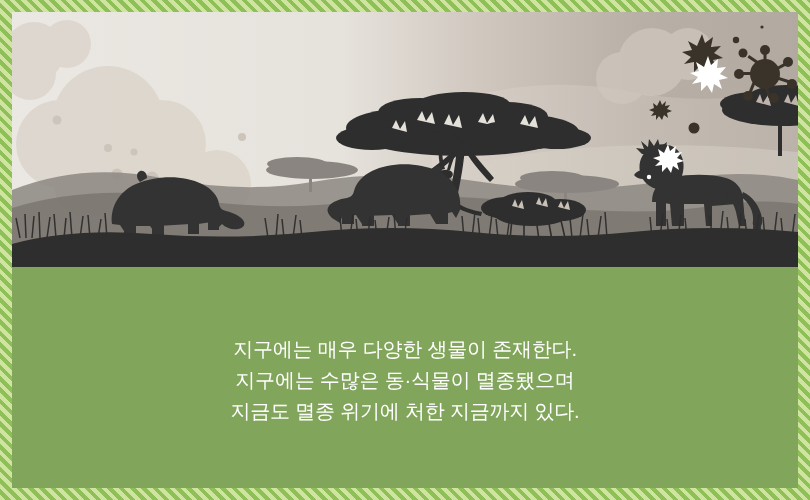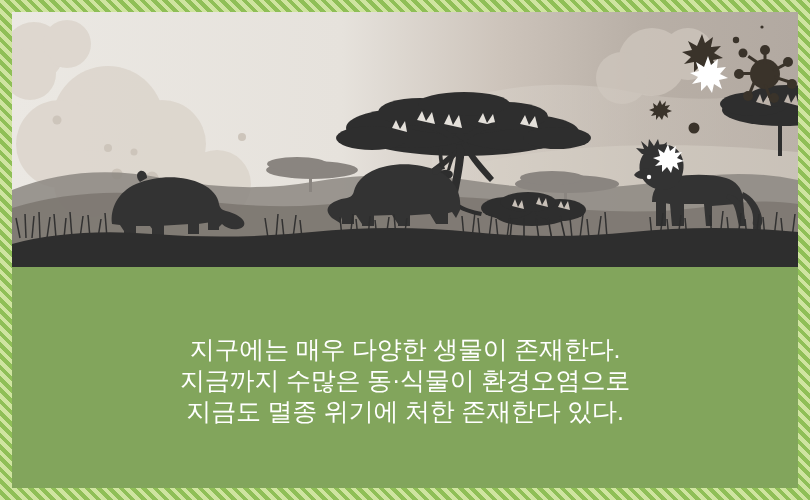--- a/index.html
+++ b/index.html
@@ -54,21 +54,21 @@
     height: 221px;
     background: #82a55c;
     display: flex;
     align-items: center;
     justify-content: center;
   }
 
   #caption-lines {
     text-align: center;
     color: #ffffff;
-    font-size: 25px;
+    font-size: 20px;
     line-height: 31px;
     letter-spacing: -0.2px;
     font-weight: 400;
     padding-top: 6px;
   }
   #caption-lines .cap-line { display: block; white-space: nowrap; }
 </style>
 </head>
 <body>
 
@@ -424,19 +424,19 @@
           <circle cx="724" cy="28" r="3.2" fill="#3a332a"></circle>
           <circle cx="750" cy="15" r="1.6" fill="#3a332a"></circle>
           <circle cx="637" cy="165" r="2.2" fill="#ffffff"></circle>
         </g>
       </svg>
     </div>
 
     <div id="caption-panel">
       <div id="caption-lines">
         <span class="cap-line">지구에는 매우 다양한 생물이 존재한다.</span>
-        <span class="cap-line">지금까지 수많은 동·식물이 환경오염으로</span>
-        <span class="cap-line">지금도 멸종 위기에 처한 존재한다 있다.</span>
+        <span class="cap-line">지구에는 수많은 동·식물이 멸종됐으며</span>
+        <span class="cap-line">지금도 멸종 위기에 처한 지금까지 있다.</span>
       </div>
     </div>
 
   </div>
 </div>
 
 </body></html>

